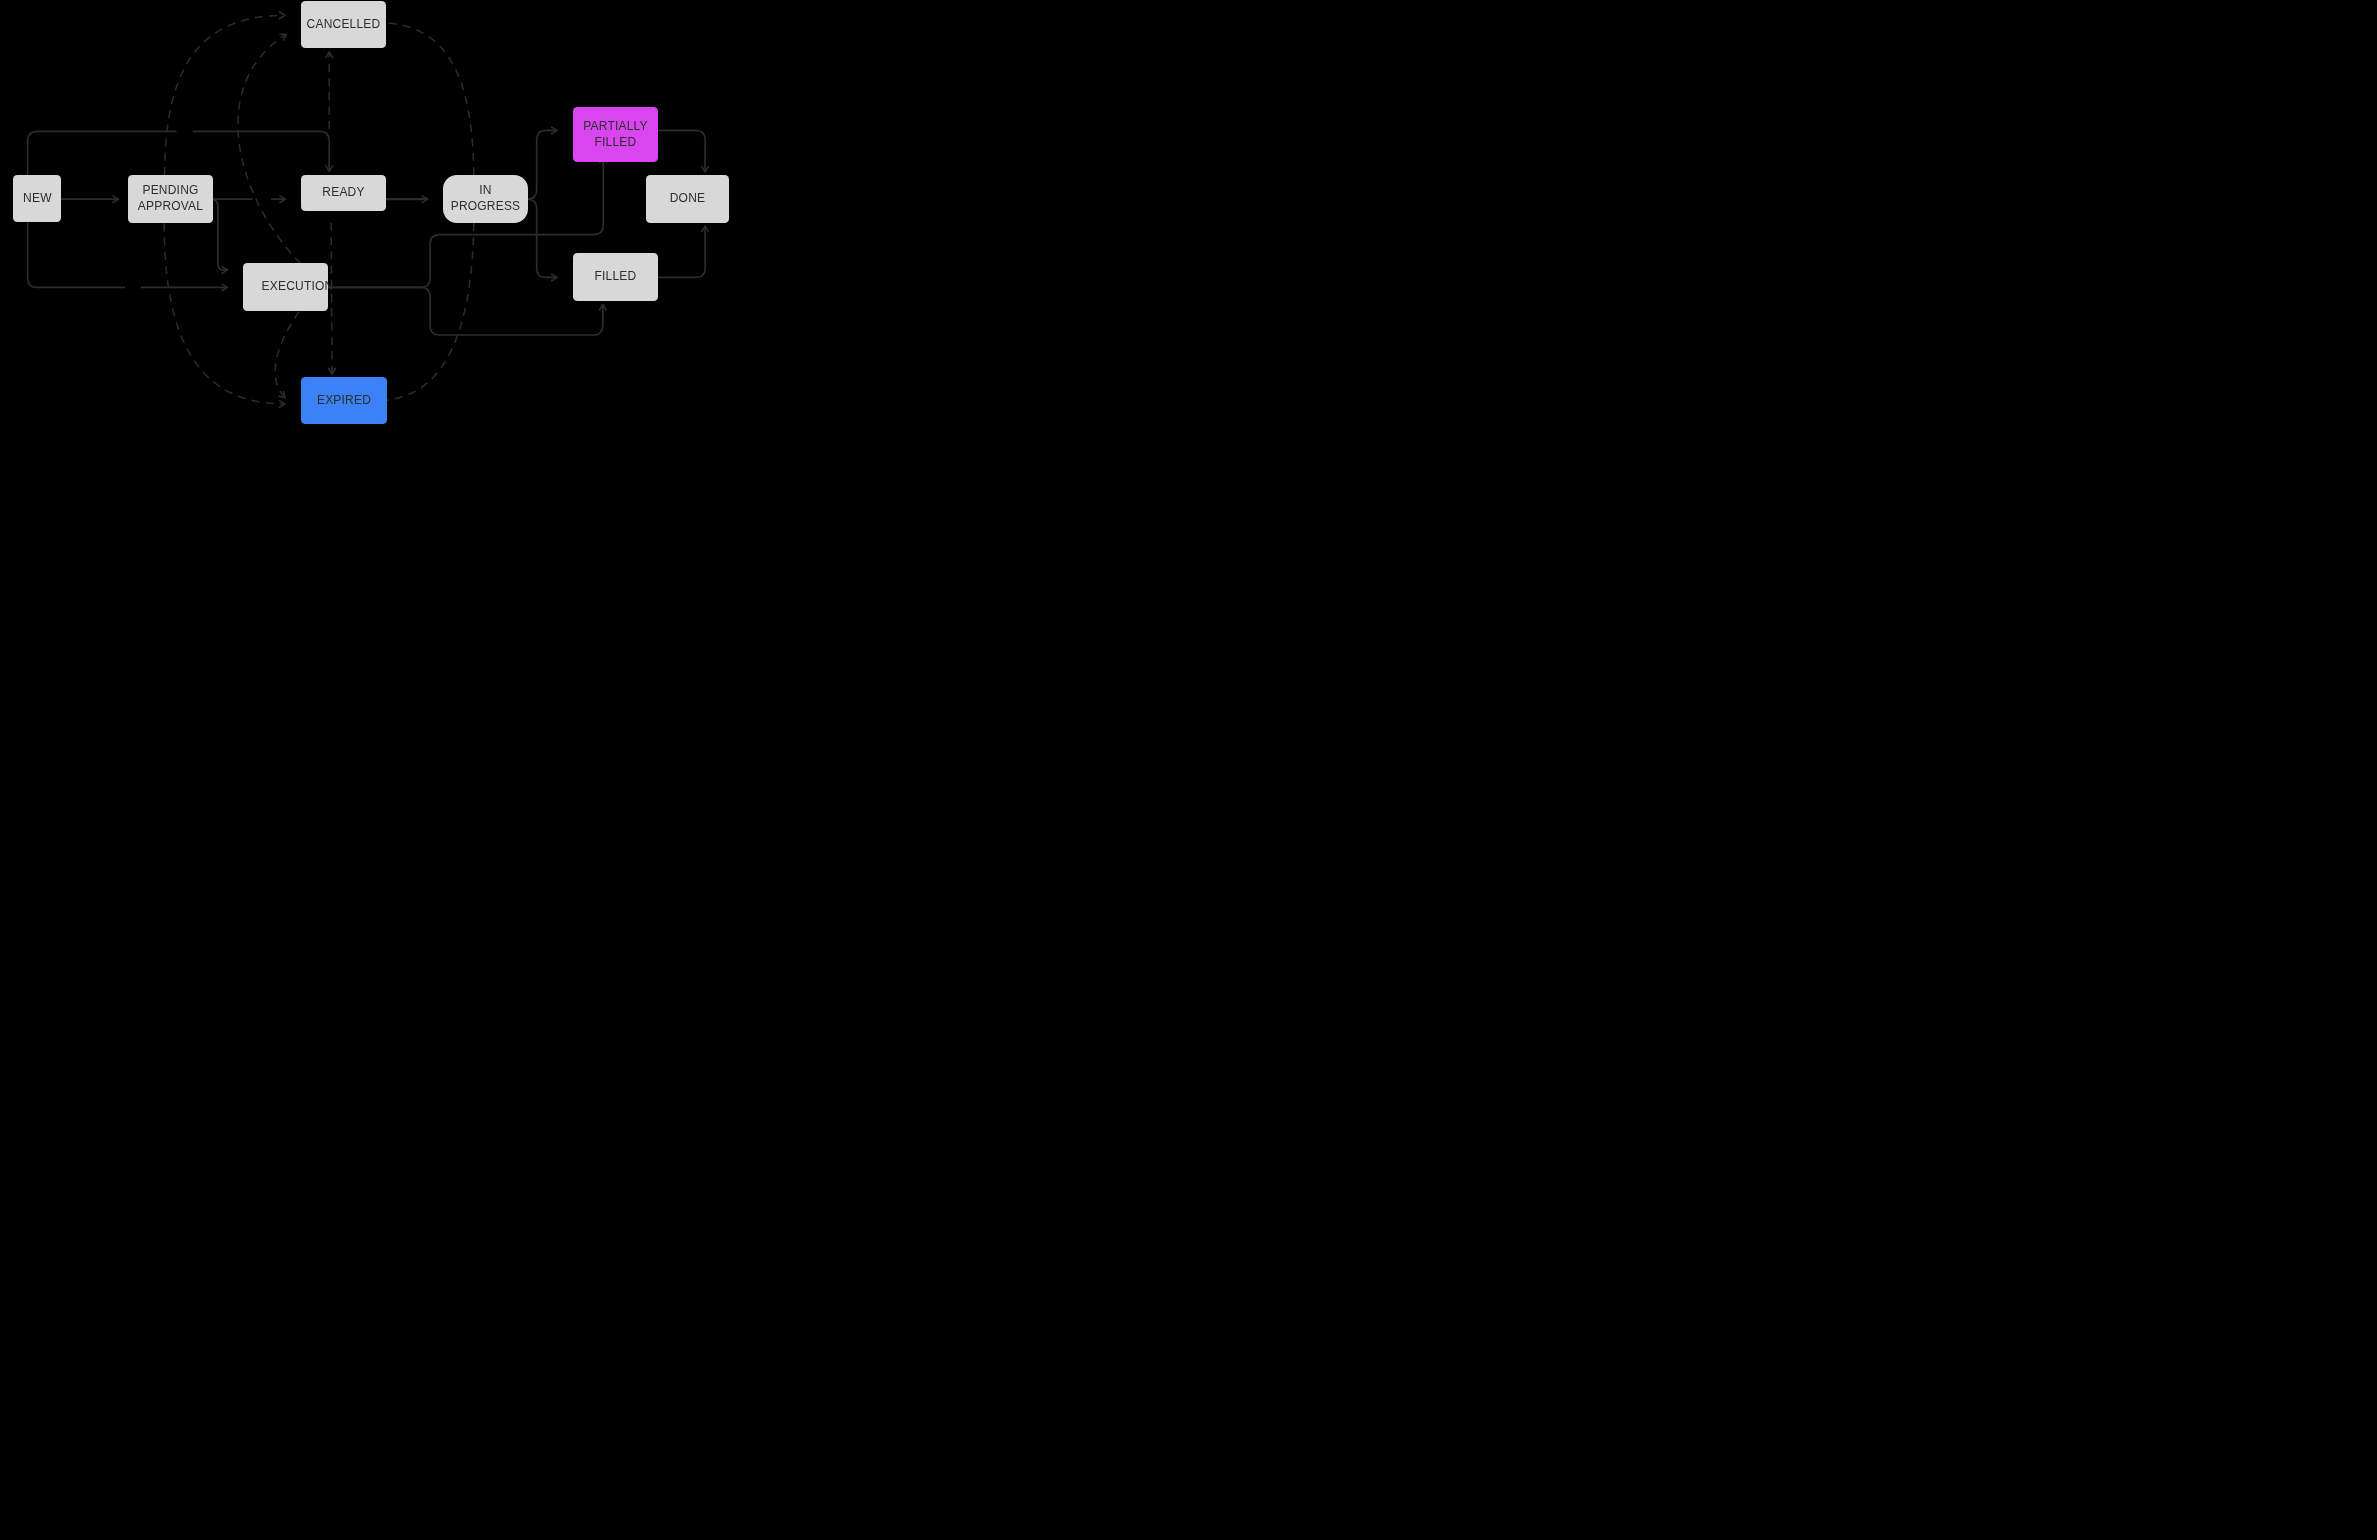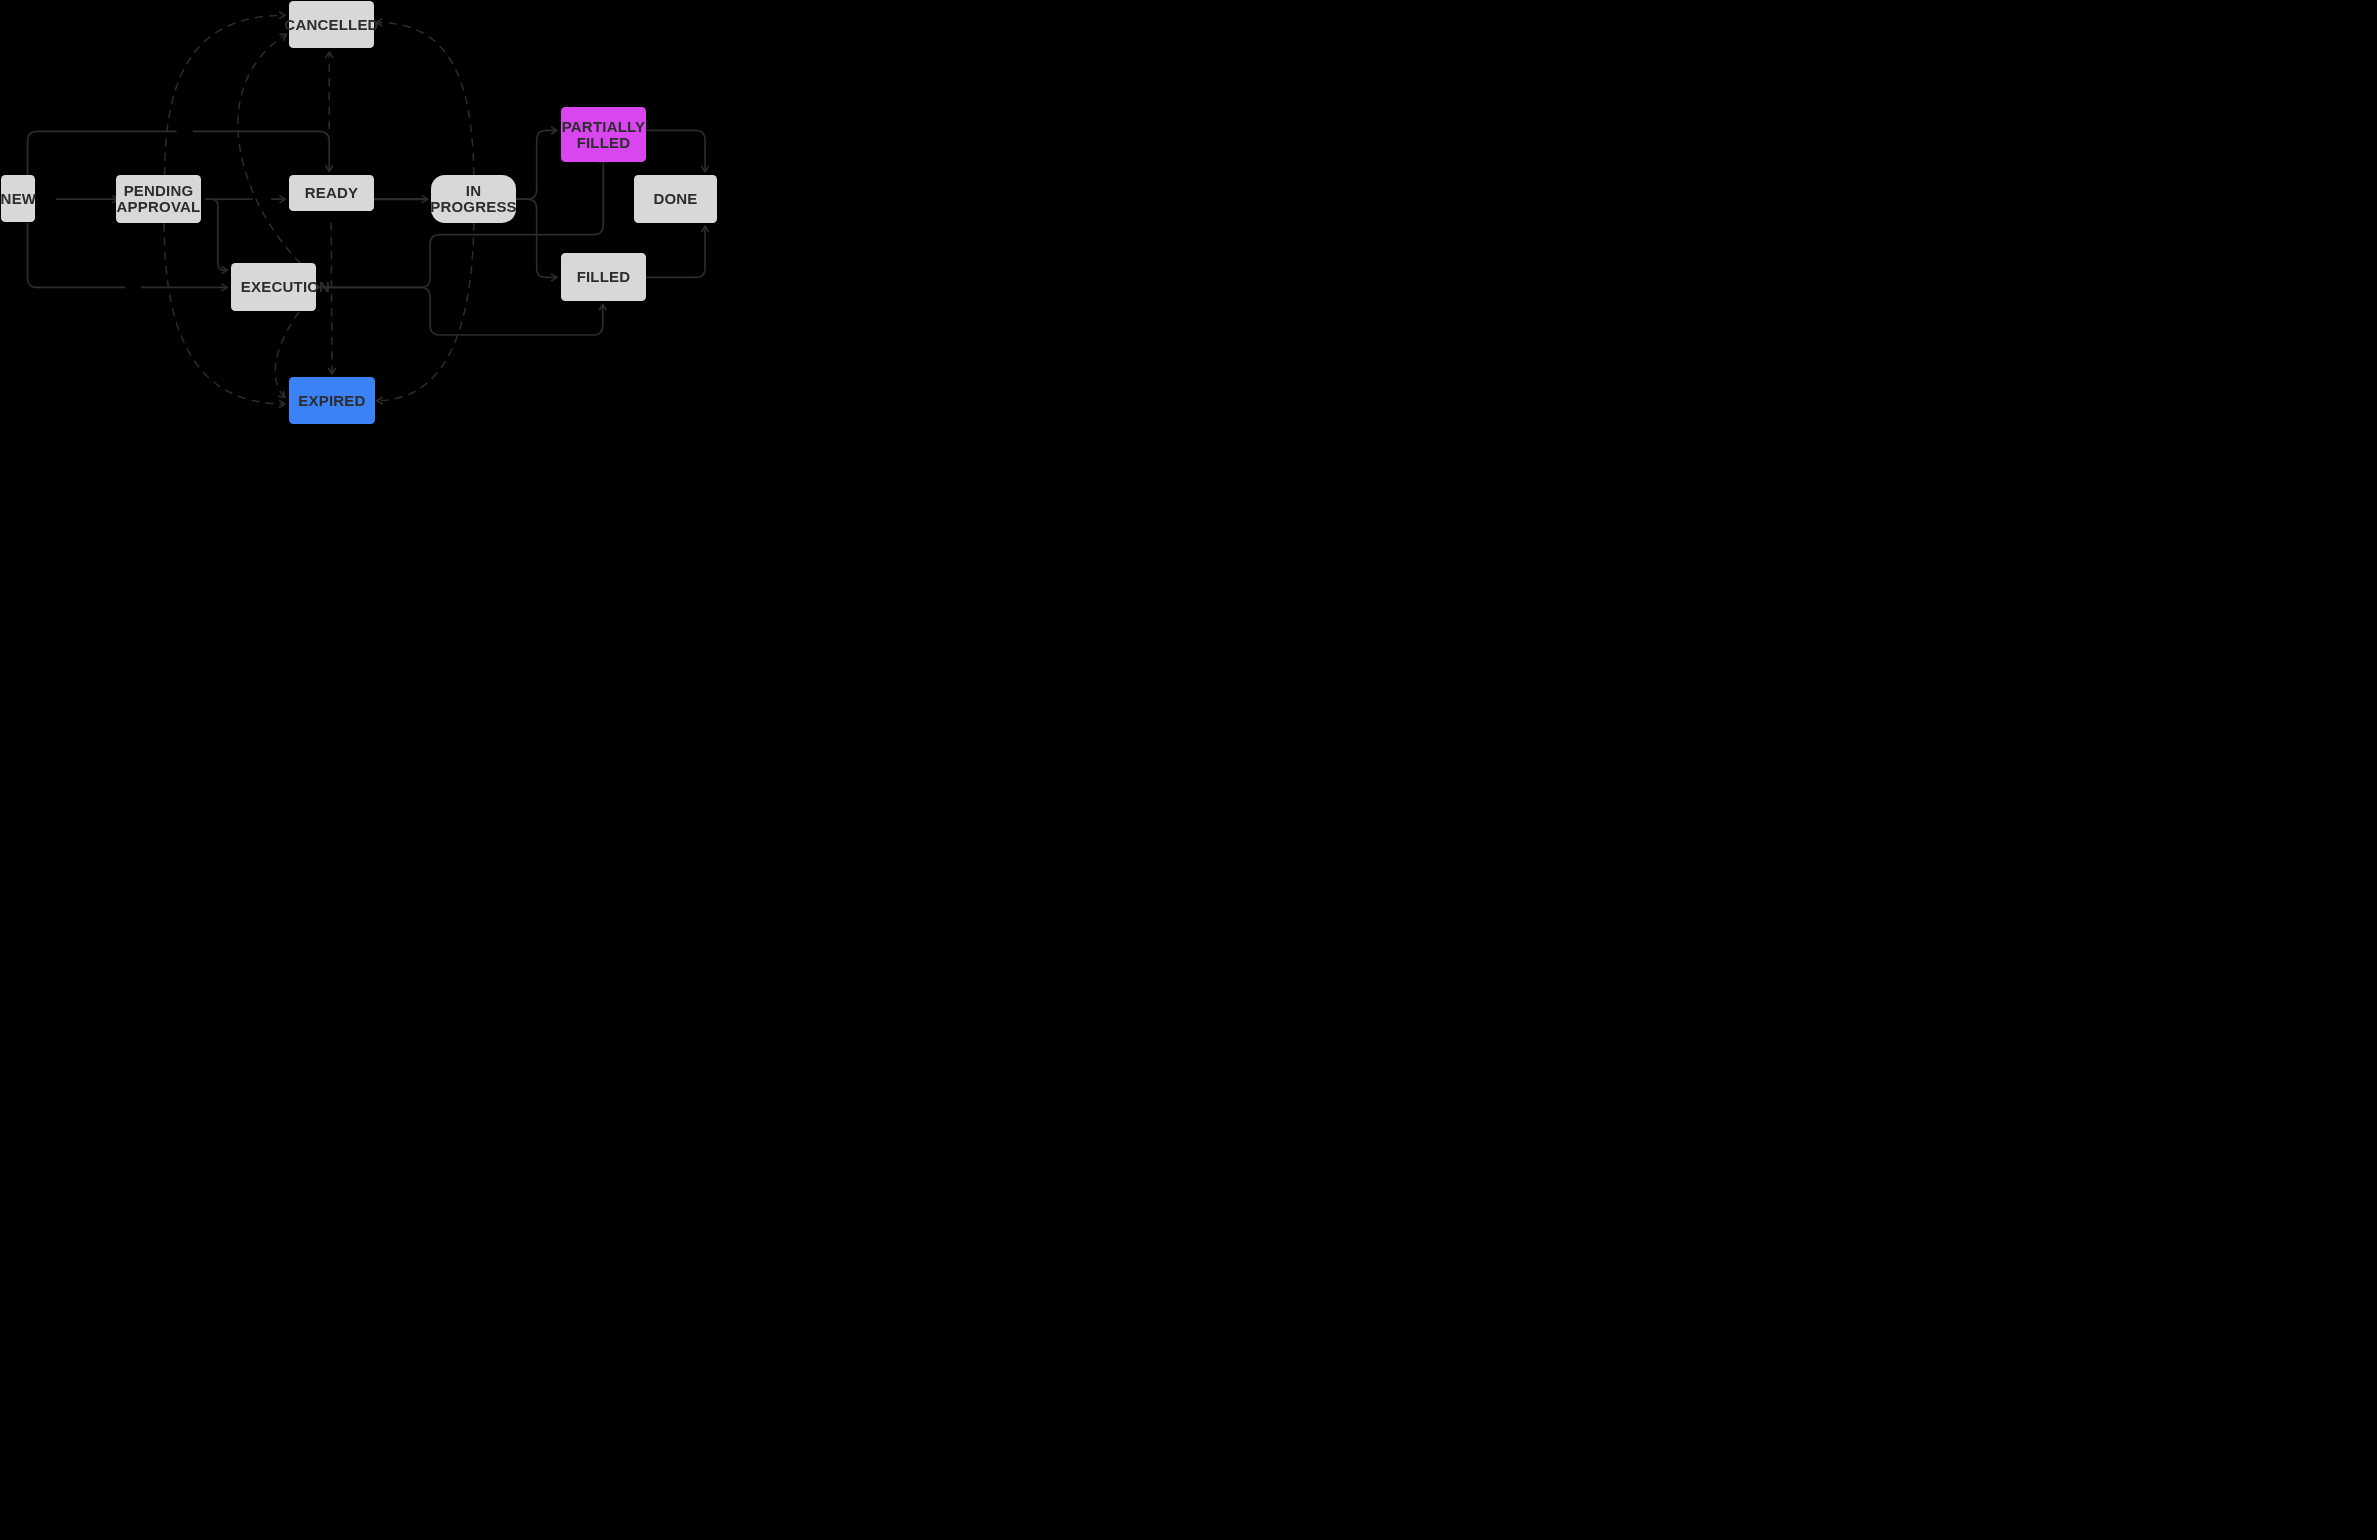--- a/index.html
+++ b/index.html
@@ -4,23 +4,24 @@
 <style>
   html,body{margin:0;padding:0;}
   body{
     width:746px;height:424px;overflow:hidden;position:relative;
     font-family:"Liberation Sans", sans-serif;
   }
   .canvas{position:absolute;inset:0;}
   svg.edges{position:absolute;left:0;top:0;}
   .node{
     position:absolute;display:flex;align-items:center;justify-content:center;
-    text-align:center;font-weight:700;font-size:15px;letter-spacing:0.2px;
+    text-align:center;font-weight:400;font-size:12px;letter-spacing:0.2px;
     line-height:15.7px;border-radius:4.3px;white-space:pre-line;
     box-sizing:border-box;
+    margin-left:12px;
   }
 </style>
 </head>
 <body style="background: rgb(0, 0, 0);">
 
 <div class="canvas">
   <svg class="edges" width="746" height="424" viewBox="0 0 1568 891" xmlns="http://www.w3.org/2000/svg">
     <defs>
       <marker id="arrow" markerUnits="userSpaceOnUse" markerWidth="30" markerHeight="26" refX="0" refY="0" orient="auto" viewBox="-15 -13 30 26">
         <path d="M -11.5,-7 L 0,0 L -11.5,7" fill="none" stroke-width="3.4" stroke-linecap="round" stroke-linejoin="round" stroke="#2c2c2c"></path>
@@ -43,21 +44,21 @@
         <path d="M 696,468 L 698,786" stroke="#2c2c2c" stroke-width="3.2" stroke-dasharray="17 13" marker-end="url(#arrow)"></path>
         <path d="M 346,368 C 346,140 420,32 599,32" stroke="#2c2c2c" stroke-width="3.2" stroke-dasharray="17 13" marker-end="url(#arrow)"></path>
         <path d="M 345,469 C 345,720 420,849 599,849" stroke="#2c2c2c" stroke-width="3.2" stroke-dasharray="17 13" marker-end="url(#arrow)"></path>
         <path d="M 632,554 C 500,420 430,180 602,72" stroke="#2c2c2c" stroke-width="3.2" stroke-dasharray="17 13" marker-end="url(#arrow)"></path>
         <path d="M 629,655 C 584,716 558,794 599,836" stroke="#2c2c2c" stroke-width="3.2" stroke-dasharray="17 13" marker-end="url(#arrow)"></path>
         <path d="M 996,368 C 993,165 945,47 791,47" stroke="#2c2c2c" stroke-width="3.2" stroke-dasharray="17 13" marker-end="url(#arrow)"></path>
         <path d="M 996,468 C 993,675 945,842 792,842" stroke="#2c2c2c" stroke-width="3.2" stroke-dasharray="17 13" marker-end="url(#arrow)"></path>
       </g>
   </svg>
   <div id="node-layer">
-      <div class="node" style="left: 1.4px; top: 175px; width: 34px; height: 47px; background: rgb(216, 216, 216); color: rgb(45, 45, 45); border-radius: 4.3px;">NEW</div>
+      <div class="node" style="left: 1.4px; top: 175px; width: 48px; height: 47px; background: rgb(216, 216, 216); color: rgb(45, 45, 45); border-radius: 4.3px;">NEW</div>
       <div class="node" style="left: 116px; top: 175px; width: 85px; height: 48px; background: rgb(216, 216, 216); color: rgb(45, 45, 45); border-radius: 4.3px;">PENDING
 APPROVAL</div>
       <div class="node" style="left: 289px; top: 175px; width: 85px; height: 36px; background: rgb(216, 216, 216); color: rgb(45, 45, 45); border-radius: 4.3px;">READY</div>
       <div class="node" style="left: 431px; top: 175px; width: 85px; height: 48px; background: rgb(216, 216, 216); color: rgb(45, 45, 45); border-radius: 14px;">IN PROGRESS</div>
       <div class="node" style="left: 634px; top: 175px; width: 83px; height: 48px; background: rgb(216, 216, 216); color: rgb(45, 45, 45); border-radius: 4.3px;">DONE</div>
       <div class="node" style="left: 561px; top: 107px; width: 85px; height: 55px; background: #d946ef; color: rgb(45, 45, 45); border-radius: 4.3px;">PARTIALLY
 FILLED</div>
       <div class="node" style="left: 561px; top: 253px; width: 85px; height: 48px; background: rgb(216, 216, 216); color: rgb(45, 45, 45); border-radius: 4.3px;">FILLED</div>
       <div class="node" style="left: 231px; top: 263px; width: 85px; height: 48px; background: rgb(216, 216, 216); color: rgb(45, 45, 45); border-radius: 4.3px; padding-left: 24px;">EXECUTION</div>
       <div class="node" style="left: 289px; top: 1.4px; width: 85px; height: 47px; background: rgb(216, 216, 216); color: rgb(45, 45, 45); border-radius: 4.3px;">CANCELLED</div>

